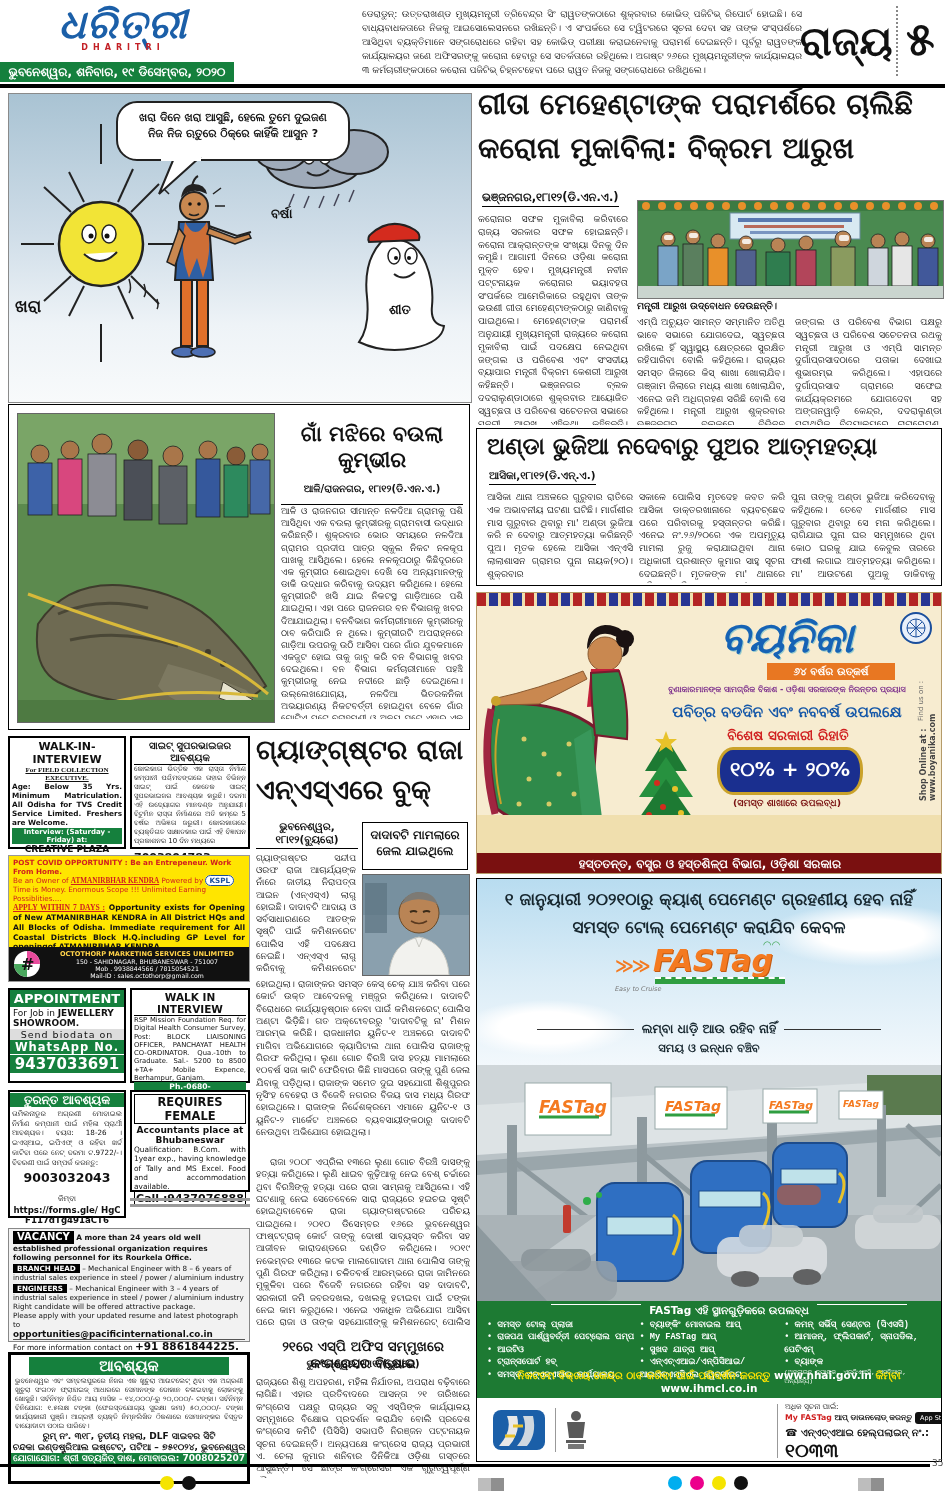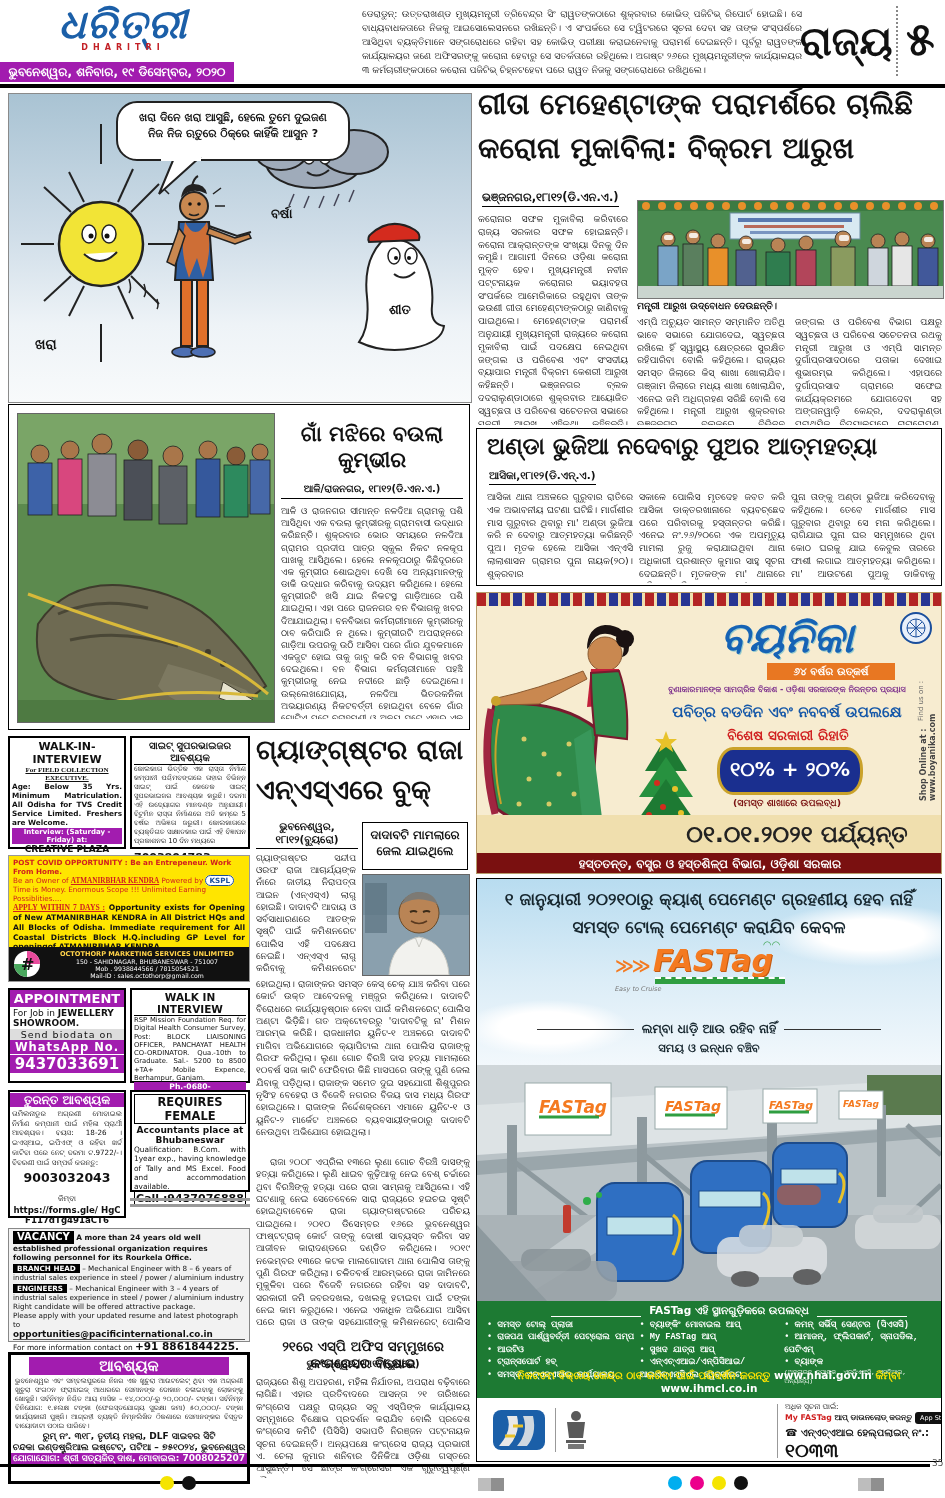--- a/index.html
+++ b/index.html
@@ -2,21 +2,21 @@
 <html><head>
 <meta charset="utf-8">
 <style>
   html,body{margin:0;padding:0;background:#d9d9d9;}
   #page{position:relative;width:945px;height:1498px;background:#fff;margin:0 auto;overflow:hidden;
         font-family:"DejaVu Sans","Liberation Sans",sans-serif;color:#111;}
   .abs{position:absolute;}
   .b{font-weight:700;}
   .c{text-align:center;}
   .j{text-align:justify;text-justify:inter-word;}
-  .inv{background:#a21caf;color:#fff;}
+  .inv{background:#15803d;color:#fff;}
   .ad{border:2px solid #000;background:#fff;box-sizing:border-box;}
   .bodytxt{font-size:9.4px;line-height:1.36;}
   .rule{background:#000;}
   .dotline{border-left:2px dotted #888;}
   .u{text-decoration:underline;font-family:Liberation Serif, serif;}
   .serif{font-family:"DejaVu Serif","Liberation Serif",serif;}
   .chip{background:#000;color:#fff;display:inline-block;padding:0 4px;}
   .badge{background:#111;color:#fff;border-radius:3px;font-size:6.5px;display:inline-block;padding:2px 5px;margin-left:3px;}
 </style>
 </head>
@@ -110,21 +110,21 @@
         <path d="M204 100 l8 -6 M206 112 l10 0 M160 100 l-6 -6" stroke="#222" stroke-width="1.5"></path>
       </g>
 
       <rect x="108" y="8" width="232" height="58" rx="20" fill="#fff" stroke="#222" stroke-width="2"></rect>
       <polygon points="165,64 150,100 190,64" fill="#fff" stroke="#222" stroke-width="2"></polygon>
       <rect x="152" y="60" width="40" height="7" fill="#fff"></rect>
     </svg>
     <div class="abs b c" style="left:112px;top:16px;width:224px;font-size:11px;line-height:1.45;">
       <span>ଖରା ଦିନେ ଖରା ଆସୁଛି, ହେଲେ ତୁମେ ଦୁଇଜଣ</span><br><span>ନିଜ ନିଜ ଋତୁରେ ଠିକ୍‌ରେ କାହିଁକି ଆସୁନ ?</span>
     </div>
-    <div class="abs b" style="left:26px;top:202px;font-size:14px;margin-top:40px;">ଖରା</div>
+    <div class="abs b" style="left:6px;top:202px;font-size:17px;">ଖରା</div>
     <div class="abs b" style="left:262px;top:112px;font-size:13px;">ବର୍ଷା</div>
     <div class="abs b" style="left:380px;top:208px;font-size:13px;">ଶୀତ</div>
   </div>
 
   <div class="abs b" style="left:478px;top:90px;width:464px;font-size:29px;line-height:1.0;">ଗୀତା ମେହେଣ୍ଟାଙ୍କ ପରାମର୍ଶରେ ଚାଲିଛି</div>
   <div class="abs b" style="left:478px;top:134px;width:464px;font-size:29px;line-height:1.0;">କରୋନା ମୁକାବିଲା: ବିକ୍ରମ ଆରୁଖ</div>
   <div class="abs b" style="left:482px;top:190px;font-size:11.5px;border-bottom:1px solid #000;padding-bottom:2px;">ଭଞ୍ଜନଗର,୧୮ା୧୨(ଡି.ଏନ.ଏ.)</div>
 
   <div class="abs" style="left:637px;top:200px;width:305px;height:97px;border:1px solid #777;overflow:hidden;">
     <svg width="305" height="97">
@@ -227,21 +227,21 @@
             <circle cx="205" cy="250" r="3"></circle>
           </g>
         <path d="M205 268 l30 18 q-16 6 -34 -2z" fill="#e8e4cf" stroke="#3e3b2c"></path>
 
         <path d="M10 180 q80 30 150 50 q50 16 90 50" stroke="#d8b93a" stroke-width="3" fill="none"></path>
         <path d="M60 300 q70 -30 180 -18" stroke="#d8b93a" stroke-width="3" fill="none"></path>
         <rect y="286" width="256" height="22" fill="#4e7a42"></rect>
       </svg>
     </div>
     <div class="abs b c" style="left:272px;top:16px;width:182px;font-size:21px;line-height:1.25;">ଗାଁ ମଝିରେ ବଉଲା କୁମ୍ଭୀର</div>
-    <div class="abs b c" style="left:272px;top:78px;width:182px;font-size:10px;border-bottom:1px solid #000;padding-bottom:3px;">ଆଳି/ରାଜନଗର, ୧୮ା୧୨(ଡି.ଏନ.ଏ.)</div>
+    <div class="abs b c" style="left:272px;top:78px;width:182px;font-size:10px;border-bottom:1px solid #000;padding-bottom:9px;">ଆଳି/ରାଜନଗର, ୧୮ା୧୨(ଡି.ଏନ.ଏ.)</div>
     <div class="abs j" style="left:272px;top:100px;width:182px;height:214px;font-size:9.1px;line-height:1.34;overflow:hidden;">ଆଳି ଓ ରାଜନଗର ସୀମାନ୍ତ ନଳଦିଆ ଗ୍ରାମକୁ ପଶି ଆସିଥିବା ଏକ ବଉଲା କୁମ୍ଭୀରକୁ ଗ୍ରାମବାସୀ ଉଦ୍ଧାର କରିଛନ୍ତି। ଶୁକ୍ରବାର ଭୋର ସମୟରେ ନଳଦିଆ ଗ୍ରାମର ପ୍ରଦୀପ ପାତ୍ର ସ୍କୁଲ ନିକଟ ନଳକୂପ ପାଖକୁ ଆସିଥିଲେ। ହେଲେ ନଳକୂପଠାରୁ କିଛିଦୂରରେ ଏକ କୁମ୍ଭୀର ଶୋଇଥିବା ଦେଖି ସେ ଅନ୍ୟମାନଙ୍କୁ ଡାକି ଉଦ୍ଧାର କରିବାକୁ ଉଦ୍ୟମ କରିଥିଲେ। ହେଲେ କୁମ୍ଭୀରଟି ଖସି ଯାଇ ନିକଟସ୍ଥ ଗାଡ଼ିଆରେ ପଶି ଯାଇଥିଲା। ଏହା ପରେ ରାଜନଗର ବନ ବିଭାଗକୁ ଖବର ଦିଆଯାଇଥିଲା। ବନବିଭାଗ କର୍ମଚାରୀମାନେ କୁମ୍ଭୀରକୁ ଠାବ କରିପାରି ନ ଥିଲେ। କୁମ୍ଭୀରଟି ଅପରାହ୍ନରେ ଗାଡ଼ିଆ ଉପରକୁ ଉଠି ଆସିବା ପରେ ଗାଁର ଯୁବକମାନେ ଏକଜୁଟ ହୋଇ ତାକୁ ଜାବୁ କରି ବନ ବିଭାଗକୁ ଖବର ଦେଇଥିଲେ। ବନ ବିଭାଗ କର୍ମଚାରୀମାନେ ପହଞ୍ଚି କୁମ୍ଭୀରକୁ ନେଇ ନଦୀରେ ଛାଡ଼ି ଦେଇଥିଲେ। ଉଲ୍ଲେଖଯୋଗ୍ୟ, ନଳଦିଆ ଭିତରକନିକା ଅଭୟାରଣ୍ୟ ନିକଟବର୍ତ୍ତୀ ହୋଇଥିବା ବେଳେ ଗାଁର ଗୋଟିଏ ପଟେ ବ୍ରାହ୍ମଣୀ ଓ ଅନ୍ୟ ପଟେ ଏହାର ଏକ ଶାଖା ନଈ ରହିଛି। ସେହି ନଈରୁ ପ୍ରାୟ ୧୦ ଫୁଟ ଲମ୍ବର ଏହି ବଉଲା କୁମ୍ଭୀର ଗାଁକୁ ପଶିଆସିଥିବା ଅନୁମାନ କରାଯାଉଛି।</div>
   </div>
 
   <div class="abs" style="left:476px;top:428px;width:466px;height:158px;border:1px solid #000;box-sizing:border-box;">
     <div class="abs b" style="left:10px;top:4px;width:450px;font-size:23px;">ଅଣ୍ଡା ଭୁଜିଆ ନଦେବାରୁ ପୁଅର ଆତ୍ମହତ୍ୟା</div>
     <div class="abs b" style="left:12px;top:40px;font-size:10.5px;border-bottom:1px solid #000;padding-bottom:2px;">ଆସିକା,୧୮ା୧୨(ଡି.ଏନ୍.ଏ.)</div>
     <div class="abs j bodytxt" style="left:10px;top:62px;width:146px;height:92px;overflow:hidden;">ଆସିକା ଥାନା ଅଞ୍ଚଳରେ ଗୁରୁବାର ରାତିରେ ଏକ ଅଭାବନୀୟ ଘଟଣା ଘଟିଛି। ମାର୍ଗଶୀର ମାସ ଗୁରୁବାର ଥିବାରୁ ମା' ଅଣ୍ଡା ଭୁଜିଆ କରି ନ ଦେବାରୁ ଆତ୍ମହତ୍ୟା କରିଛନ୍ତି ପୁଅ। ମୃତକ ହେଲେ ଆସିକା ଏନ୍ଏସି ଲାଲାଶାସନ ଗ୍ରାମର ପୁନା ନାୟକ(୨୦)। ଶୁକ୍ରବାର</div>
     <div class="abs j bodytxt" style="left:162px;top:62px;width:146px;height:92px;overflow:hidden;">ସକାଳେ ପୋଲିସ ମୃତଦେହ ଜବତ କରି ଆସିକା ଡାକ୍ତରଖାନାରେ ବ୍ୟବଚ୍ଛେଦ ପରେ ପରିବାରକୁ ହସ୍ତାନ୍ତର କରିଛି। ଏନେଇ ନଂ.୨୬/୨୦ରେ ଏକ ଅପମୃତ୍ୟୁ ମାମଲା ରୁଜୁ କରାଯାଇଥିବା ଥାନା ଅଧିକାରୀ ପ୍ରଶାନ୍ତ କୁମାର ସାହୁ ସୂଚନା ଦେଇଛନ୍ତି। ମୃତକଙ୍କ ମା' ଥାନାରେ କରିଥିବା ଅଭିଯୋଗ ଅନୁଯାୟୀ, ଗୁରୁବାର ରାତିରେ</div>
     <div class="abs j bodytxt" style="left:314px;top:62px;width:144px;height:92px;overflow:hidden;">ପୁନା ତାଙ୍କୁ ଅଣ୍ଡା ଭୁଜିଆ କରିଦେବାକୁ କହିଥିଲେ। ତେବେ ମାର୍ଗଶୀର ମାସ ଗୁରୁବାର ଥିବାରୁ ସେ ମନା କରିଥିଲେ। ରାଗିଯାଇ ପୁନା ଘର ସମ୍ମୁଖରେ ଥିବା କୋଠ ଘରକୁ ଯାଇ କେବୁଲ ତାରରେ ଫାଶୀ ଲଗାଇ ଆତ୍ମହତ୍ୟା କରିଥିଲେ। ମା' ଆଉଟଣେ ପୁଅକୁ ଡାକିବାକୁ ପଠାଇଥିଲେ। ସେ ଯାଇ ପୁନା ଆତ୍ମହତ୍ୟା କରିଥିବା ଦେଖିଥିଲେ।</div>
   </div>
@@ -301,21 +301,20 @@
       <path d="M17 8 L17 26 M8 17 L26 17 M11 11 L23 23 M23 11 L11 23" stroke="#1a4e9c" stroke-width="1"></path>
     </svg>
     <div class="abs c b serif" style="left:200px;top:20px;width:220px;font-size:42px;font-style:italic;color:#1663b5;text-shadow:1px 1px 0 #9cc;">ବୟନିକା</div>
     <div class="abs c b" style="left:290px;top:70px;width:128px;background:#e87722;color:#fff;font-size:10.5px;padding:2px 0;">୬୪ ବର୍ଷର ଉତ୍କର୍ଷ</div>
     <div class="abs c b" style="left:188px;top:92px;width:244px;font-size:8px;color:#7b2d8b;">ବୁଣାକାରମାନଙ୍କ ସାମଗ୍ରିକ ବିକାଶ - ଓଡ଼ିଶା ସରକାରଙ୍କ ନିରନ୍ତର ପ୍ରୟାସ</div>
     <div class="abs c b" style="left:186px;top:110px;width:248px;font-size:15px;color:#1457a8;">ପବିତ୍ର ବଡଦିନ ଏବଂ ନବବର୍ଷ ଉପଲକ୍ଷେ</div>
     <div class="abs c b" style="left:196px;top:134px;width:230px;font-size:13.5px;color:#d01f1f;">ବିଶେଷ ସରକାରୀ ରିହାତି</div>
     <div class="abs c b" style="left:240px;top:154px;width:140px;height:42px;background:#1a2f8f;border:3px solid #caa22a;border-radius:16px 16px 16px 16px / 22px 22px 22px 22px;color:#fff;font-size:20px;line-height:38px;">୧୦% + ୨୦%</div>
     <div class="abs c b" style="left:210px;top:204px;width:200px;font-size:9.5px;color:#7a1212;">(ସମସ୍ତ ଶାଖାରେ ଉପଲବ୍ଧ)</div>
     <div class="abs" style="left:0;top:222px;width:466px;height:38px;background:#f0dfae;"></div>
-    <div class="abs c b" style="left:190px;top:228px;width:260px;font-size:23px;color:#222;">୦୧.୦୧.୨୦୨୧ ପର୍ଯ୍ୟନ୍ତ</div>
     <div class="abs c b" style="left:0;top:260px;width:466px;height:22px;background:#7a1010;color:#fff;font-size:12px;line-height:22px;">ହସ୍ତତନ୍ତ, ବସ୍ତ୍ର ଓ ହସ୍ତଶିଳ୍ପ ବିଭାଗ, ଓଡ଼ିଶା ସରକାର</div>
     <div class="abs b" style="right:4px;top:58px;writing-mode:vertical-rl;transform:rotate(180deg);font-size:8px;color:#444;height:150px;">Shop Online at : www.boyanika.com</div>
     <div class="abs" style="right:16px;top:58px;writing-mode:vertical-rl;transform:rotate(180deg);font-size:7px;color:#666;height:70px;">Find us on :</div>
   </div>
 
   <div class="abs ad" style="left:8px;top:736px;width:118px;height:113px;padding:2px;">
     <div class="b c" style="font-size:11px;">WALK-IN-INTERVIEW</div>
     <div class="b c u" style="font-size:7px;">For FIELD COLLECTION EXECUTIVE.</div>
     <div class="j b" style="font-size:7.3px;line-height:1.25;">Age: Below 35 Yrs. Minimum Matriculation. All Odisha for TVS Credit Service Limited. Freshers are Welcome.</div>
     <div class="inv c b" style="font-size:7px;">Interview: (Saturday - Friday) at:</div>
@@ -508,21 +507,21 @@
           <rect x="86" y="140" width="8" height="28" rx="2"></rect>
         </g>
       <g fill="#2fae4a">
           <circle cx="110" cy="136" r="4"></circle>
           <circle cx="122" cy="130" r="3"></circle>
         </g>
       <polygon points="0,160 70,236 0,236" fill="#8d999e"></polygon>
     </svg>
 
     <div class="abs" style="left:0;top:422px;width:464px;height:95px;background:#1d7a33;color:#fff;">
-      <div class="c b" style="font-size:10.5px;padding-top:3px;display:flex;align-items:flex-end;gap:8px;justify-content:center;padding-left:40px;">
+      <div class="c b" style="font-size:10.5px;padding-top:3px;display:flex;align-items:flex-start;gap:8px;justify-content:center;padding-left:40px;">
         <span style="width:90px;border-top:1.5px solid #fff;"></span>
           <span>FASTag ଏହି ସ୍ଥାନଗୁଡ଼ିକରେ ଉପଲବ୍ଧ</span>
           <span style="width:90px;border-top:1.5px solid #fff;"></span>
       </div>
       <div style="display:flex;padding:2px 10px 0;font-family:Liberation Mono, monospace;">
         <div style="width:158px;font-size:8.6px;font-weight:bold;line-height:1.45;">
           <div>• <span>ସମସ୍ତ ଟୋଲ୍ ପ୍ଲାଜା</span></div>
           <div>• <span>ରାଜପଥ ପାର୍ଶ୍ୱବର୍ତ୍ତୀ ପେଟ୍ରୋଲ ପମ୍ପ</span></div>
           <div>• <span>ଆରଟିଓ</span></div>
           <div>• <span>ଟ୍ରାନ୍ସପୋର୍ଟ ହବ୍</span></div>

